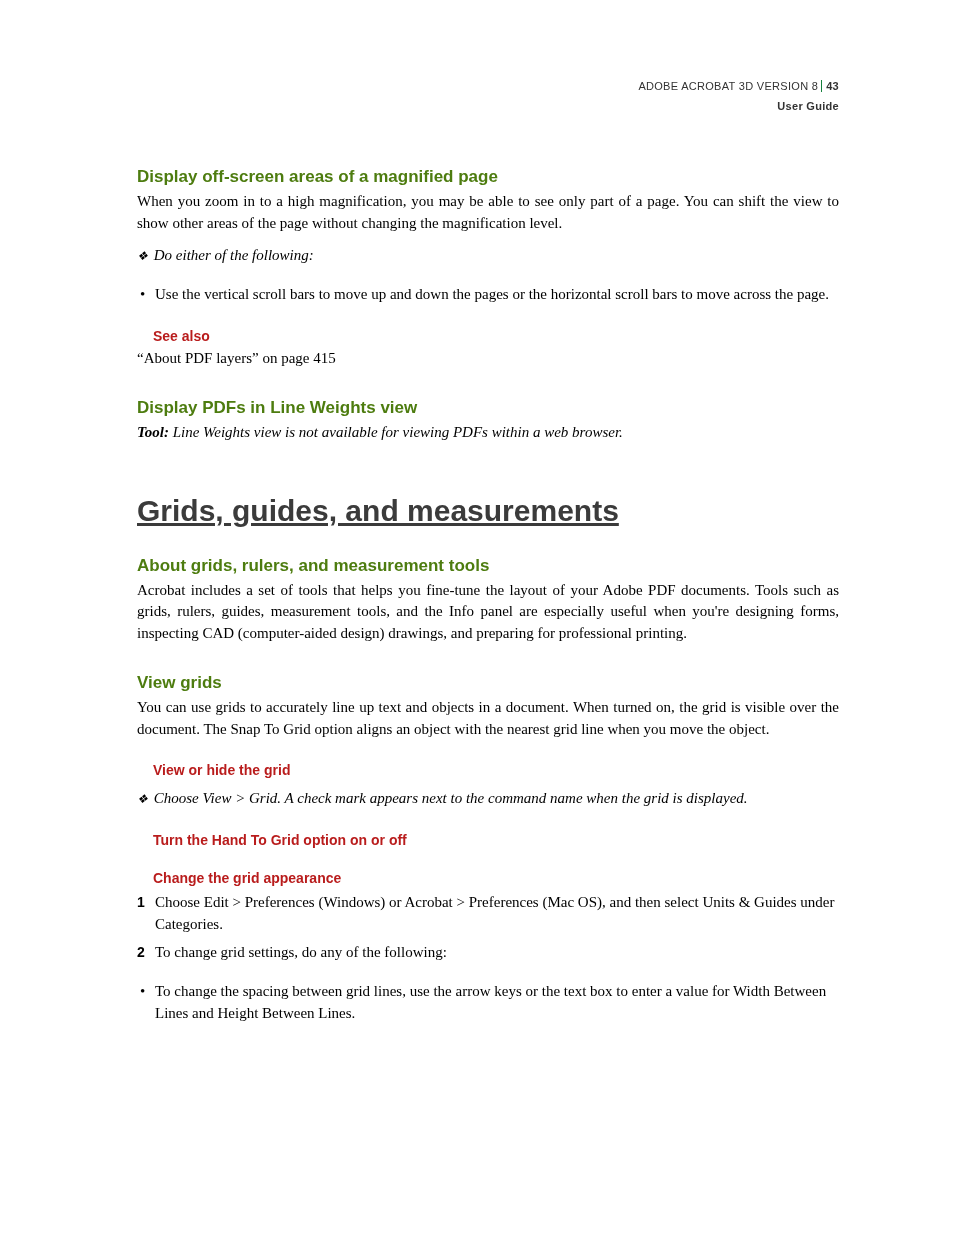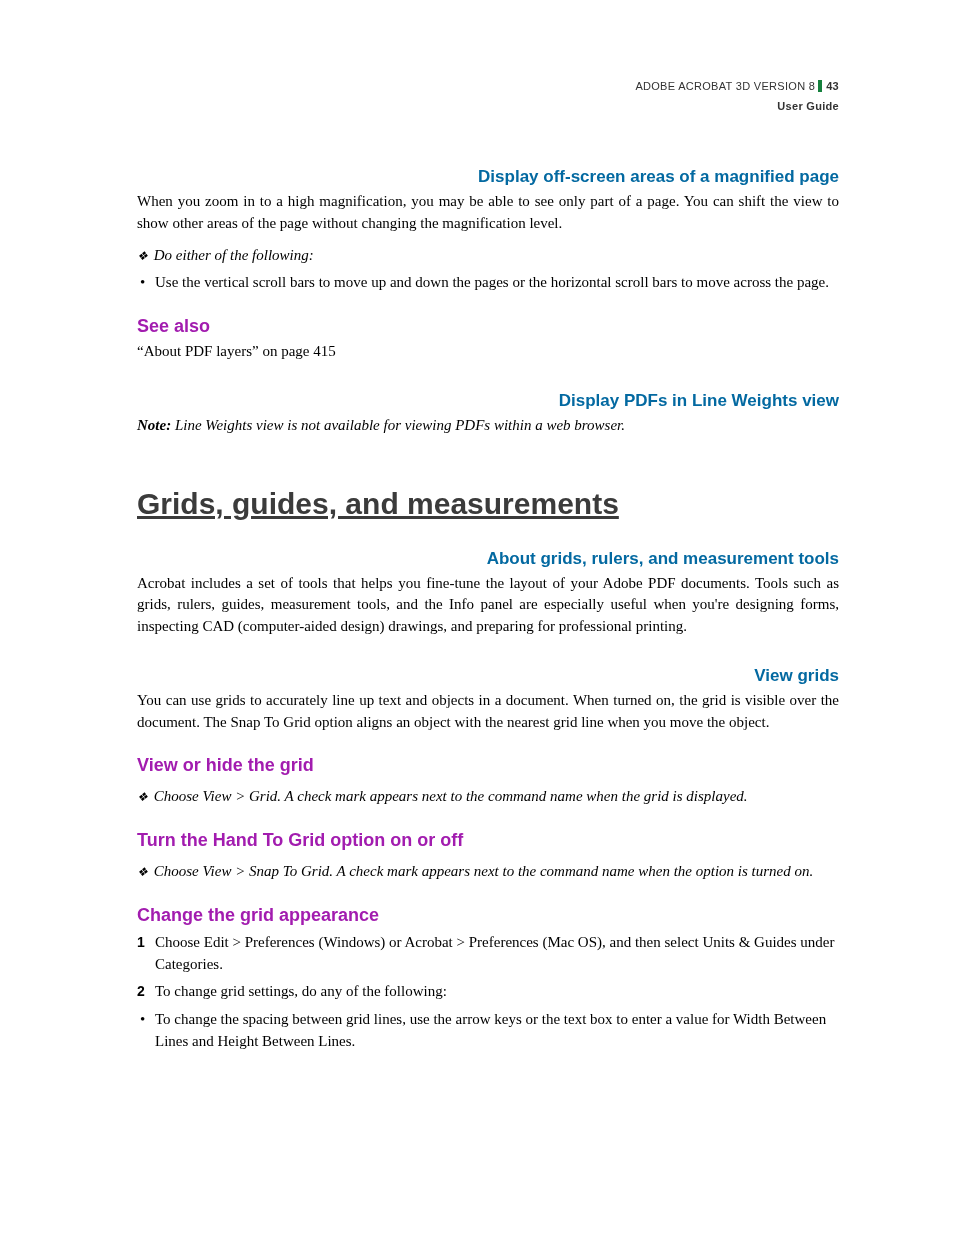--- a/index.html
+++ b/index.html
@@ -24,41 +24,40 @@
     letter-spacing: 0.3px;
     margin-bottom: 55px;
     position: relative;
   }
   .header .line1 {
     display: inline-block;
   }
   .header .pgnum {
     font-weight: bold;
     margin-left: 3px;
-    border-left: 4px solid #15803d;
+    border-left: 1px solid #15803d;
     padding-left: 4px;
   }
   .header .line2 {
     font-weight: bold;
     margin-top: 8px;
   }
   h3.section {
     font-family: "Myriad Pro", Arial, sans-serif;
     font-weight: bold;
     font-size: 17px;
-    color: #0369a1;
+    color: #4d7c0f;
     margin: 28px 0 4px 0;
-    text-align: right;
   }
   h4.subsection {
     font-family: "Myriad Pro", Arial, sans-serif;
     font-weight: bold;
-    font-size: 18px;
-    color: #a21caf;
-    margin: 22px 0 2px 0;
+    font-size: 14px;
+    color: #b91c1c;
+    margin: 22px 0 2px 16px;
   }
   p.body {
     margin: 4px 0;
     line-height: 1.45;
     text-align: justify;
   }
   .diamond-line {
     margin: 10px 0 4px 0;
     line-height: 1.45;
     font-style: italic;
@@ -70,21 +69,21 @@
     color: #000;
   }
   ul.bullets {
     list-style: none;
     padding: 0;
     margin: 4px 0;
   }
   ul.bullets li {
     position: relative;
     padding-left: 18px;
-    margin: 6px 0;
+    margin: 18px 0;
     line-height: 1.45;
   }
   ul.bullets li::before {
     content: "•";
     position: absolute;
     left: 3px;
     top: 0;
   }
   ol.nums {
     list-style: none;
@@ -137,35 +136,34 @@
   <p class="body">When you zoom in to a high magnification, you may be able to see only part of a page. You can shift the view to show other areas of the page without changing the magnification level.</p>
   <p class="diamond-line"><span>Do either of the following:</span></p>
   <ul class="bullets">
     <li>Use the vertical scroll bars to move up and down the pages or the horizontal scroll bars to move across the page.</li>
   </ul>
 
   <h4 class="subsection">See also</h4>
   <p class="body">“About PDF layers” on page 415</p>
 
   <h3 class="section">Display PDFs in Line Weights view</h3>
-  <p class="body"><span class="note-label">Note:</span><span class="note-body"> Line Weights view is not available for viewing PDFs within a web browser.</span></p>
+  <p class="body"><span class="note-label">Tool:</span><span class="note-body"> Line Weights view is not available for viewing PDFs within a web browser.</span></p>
 
   <h1 class="chapter">Grids, guides, and measurements</h1>
 
   <h3 class="section">About grids, rulers, and measurement tools</h3>
   <p class="body">Acrobat includes a set of tools that helps you fine-tune the layout of your Adobe PDF documents. Tools such as grids, rulers, guides, measurement tools, and the Info panel are especially useful when you're designing forms, inspecting CAD (computer-aided design) drawings, and preparing for professional printing.</p>
 
   <h3 class="section">View grids</h3>
   <p class="body">You can use grids to accurately line up text and objects in a document. When turned on, the grid is visible over the document. The Snap To Grid option aligns an object with the nearest grid line when you move the object.</p>
 
   <h4 class="subsection">View or hide the grid</h4>
   <p class="diamond-line"><span>Choose View &gt; Grid. A check mark appears next to the command name when the grid is displayed.</span></p>
 
   <h4 class="subsection">Turn the Hand To Grid option on or off</h4>
-  <p class="diamond-line"><span>Choose View &gt; Snap To Grid. A check mark appears next to the command name when the option is turned on.</span></p>
 
   <h4 class="subsection">Change the grid appearance</h4>
   <ol class="nums">
     <li><span class="num">1</span><span>Choose Edit &gt; Preferences (Windows) or Acrobat &gt; Preferences (Mac OS), and then select Units &amp; Guides under Categories.</span></li>
     <li><span class="num">2</span><span>To change grid settings, do any of the following:</span></li>
   </ol>
   <ul class="bullets">
     <li>To change the spacing between grid lines, use the arrow keys or the text box to enter a value for Width Between Lines and Height Between Lines.</li>
   </ul>
 

